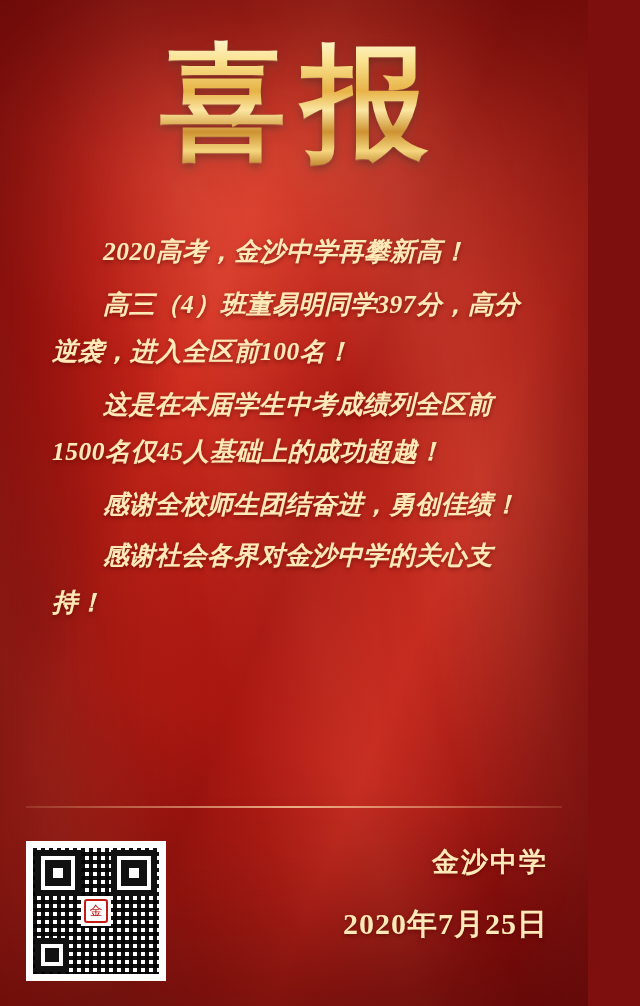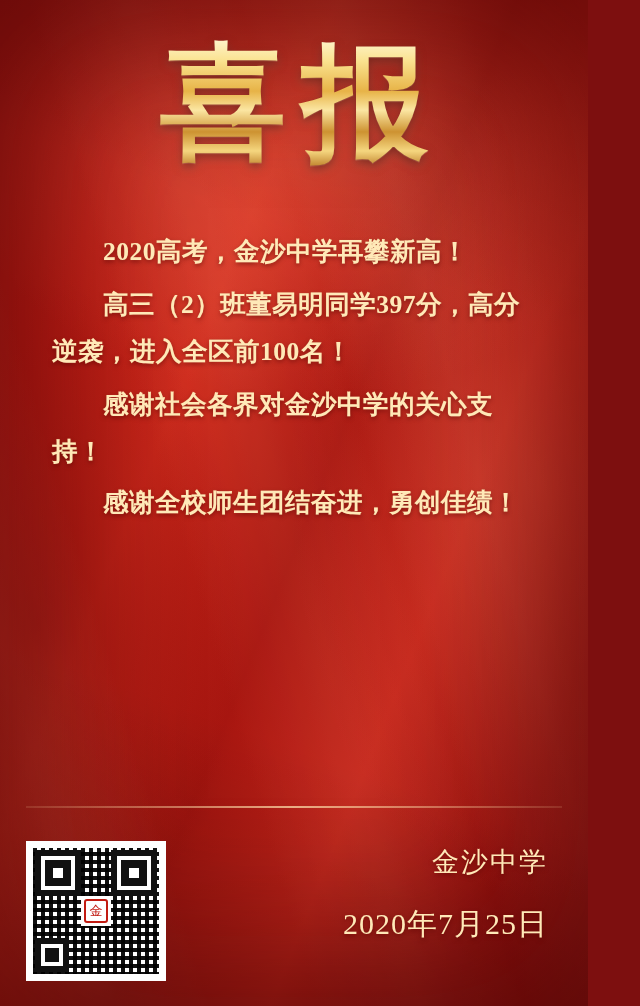--- a/index.html
+++ b/index.html
@@ -84,20 +84,21 @@
   }
   .para {
     color: #ffe9b8;
     font-size: 25.5px;
     line-height: 47px;
     font-weight: 700;
     text-indent: 2em;
     margin: 0 4px 6px 0;
     text-shadow: 0 2px 4px rgba(80,0,0,0.55), 0 0 1px rgba(255,220,150,0.4);
     letter-spacing: .5px;
+    font-style: italic;
   }
   .para.tight { margin-bottom: 4px; }
 
   
   .divider {
     position: absolute;
     left: 26px;
     right: 26px;
     top: 806px;
     height: 2px;
@@ -171,21 +172,21 @@
     text-align: center;
     font-family: "DejaVu Serif", serif;
   }
 
   .sign {
     position: absolute;
     right: 40px;
     top: 38px;
     text-align: right;
     color: #ffe9b8;
-    font-weight: 400;
+    font-weight: 700;
     text-shadow: 0 2px 4px rgba(80,0,0,0.55);
   }
   .sign-school {
     font-size: 27px;
     letter-spacing: 2px;
   }
   .sign-date {
     font-size: 30px;
     margin-top: 24px;
     letter-spacing: 1px;
@@ -199,23 +200,24 @@
   <div class="sheen"></div>
   <div class="sheen2"></div>
   <div class="vignette"></div>
 
   <div class="title-wrap">
     <div class="title">喜报</div>
   </div>
 
   <div class="body-wrap">
     <p class="para">2020高考，金沙中学再攀新高！</p>
-    <p class="para">高三（2）班董易明同学397分，高分逆袭，进入全区前100名！</p>
+    <p class="para">高三（4）班董易明同学397分，高分逆袭，进入全区前100名！</p>
+    <p class="para">这是在本届学生中考成绩列全区前1500名仅45人基础上的成功超越！</p>
+    <p class="para tight">感谢全校师生团结奋进，勇创佳绩！</p>
     <p class="para tight">感谢社会各界对金沙中学的关心支持！</p>
-    <p class="para tight">感谢全校师生团结奋进，勇创佳绩！</p>
   </div>
 
   <div class="divider"></div>
 
   <div class="footer">
 
     <div class="qr">
       <div class="qr-inner">
         <span class="qr-eye3"></span>
         <span class="qr-center">

